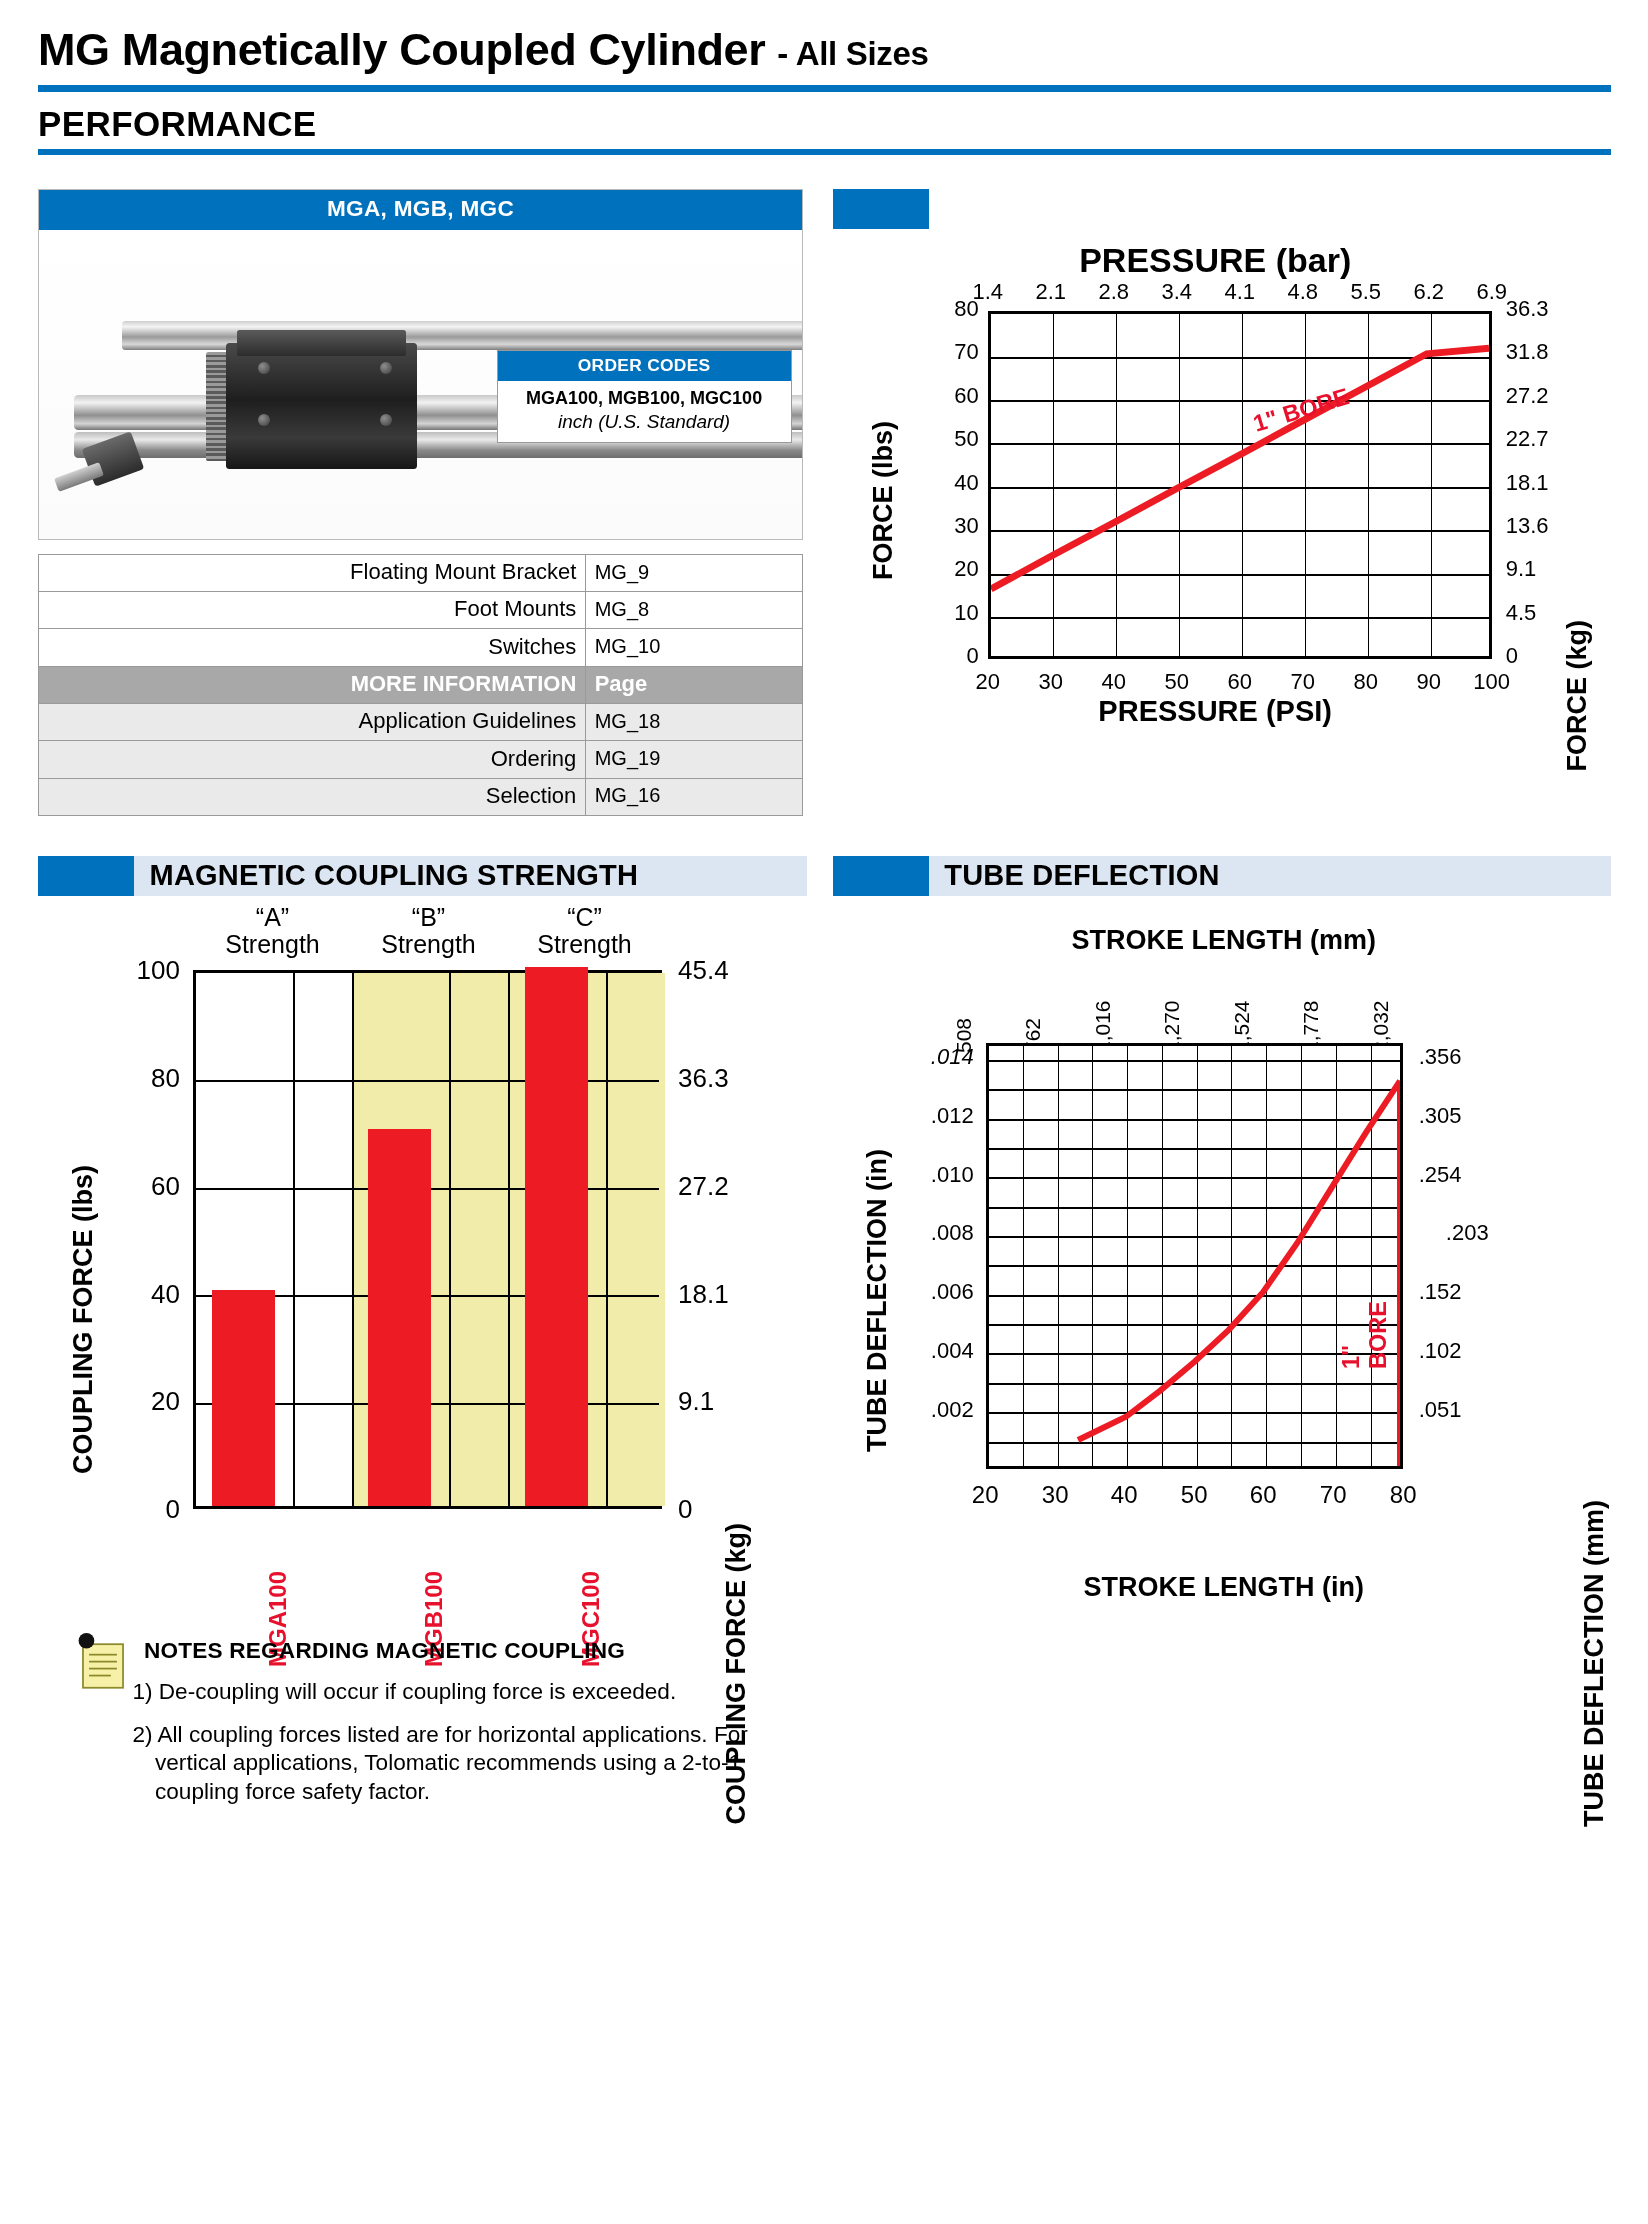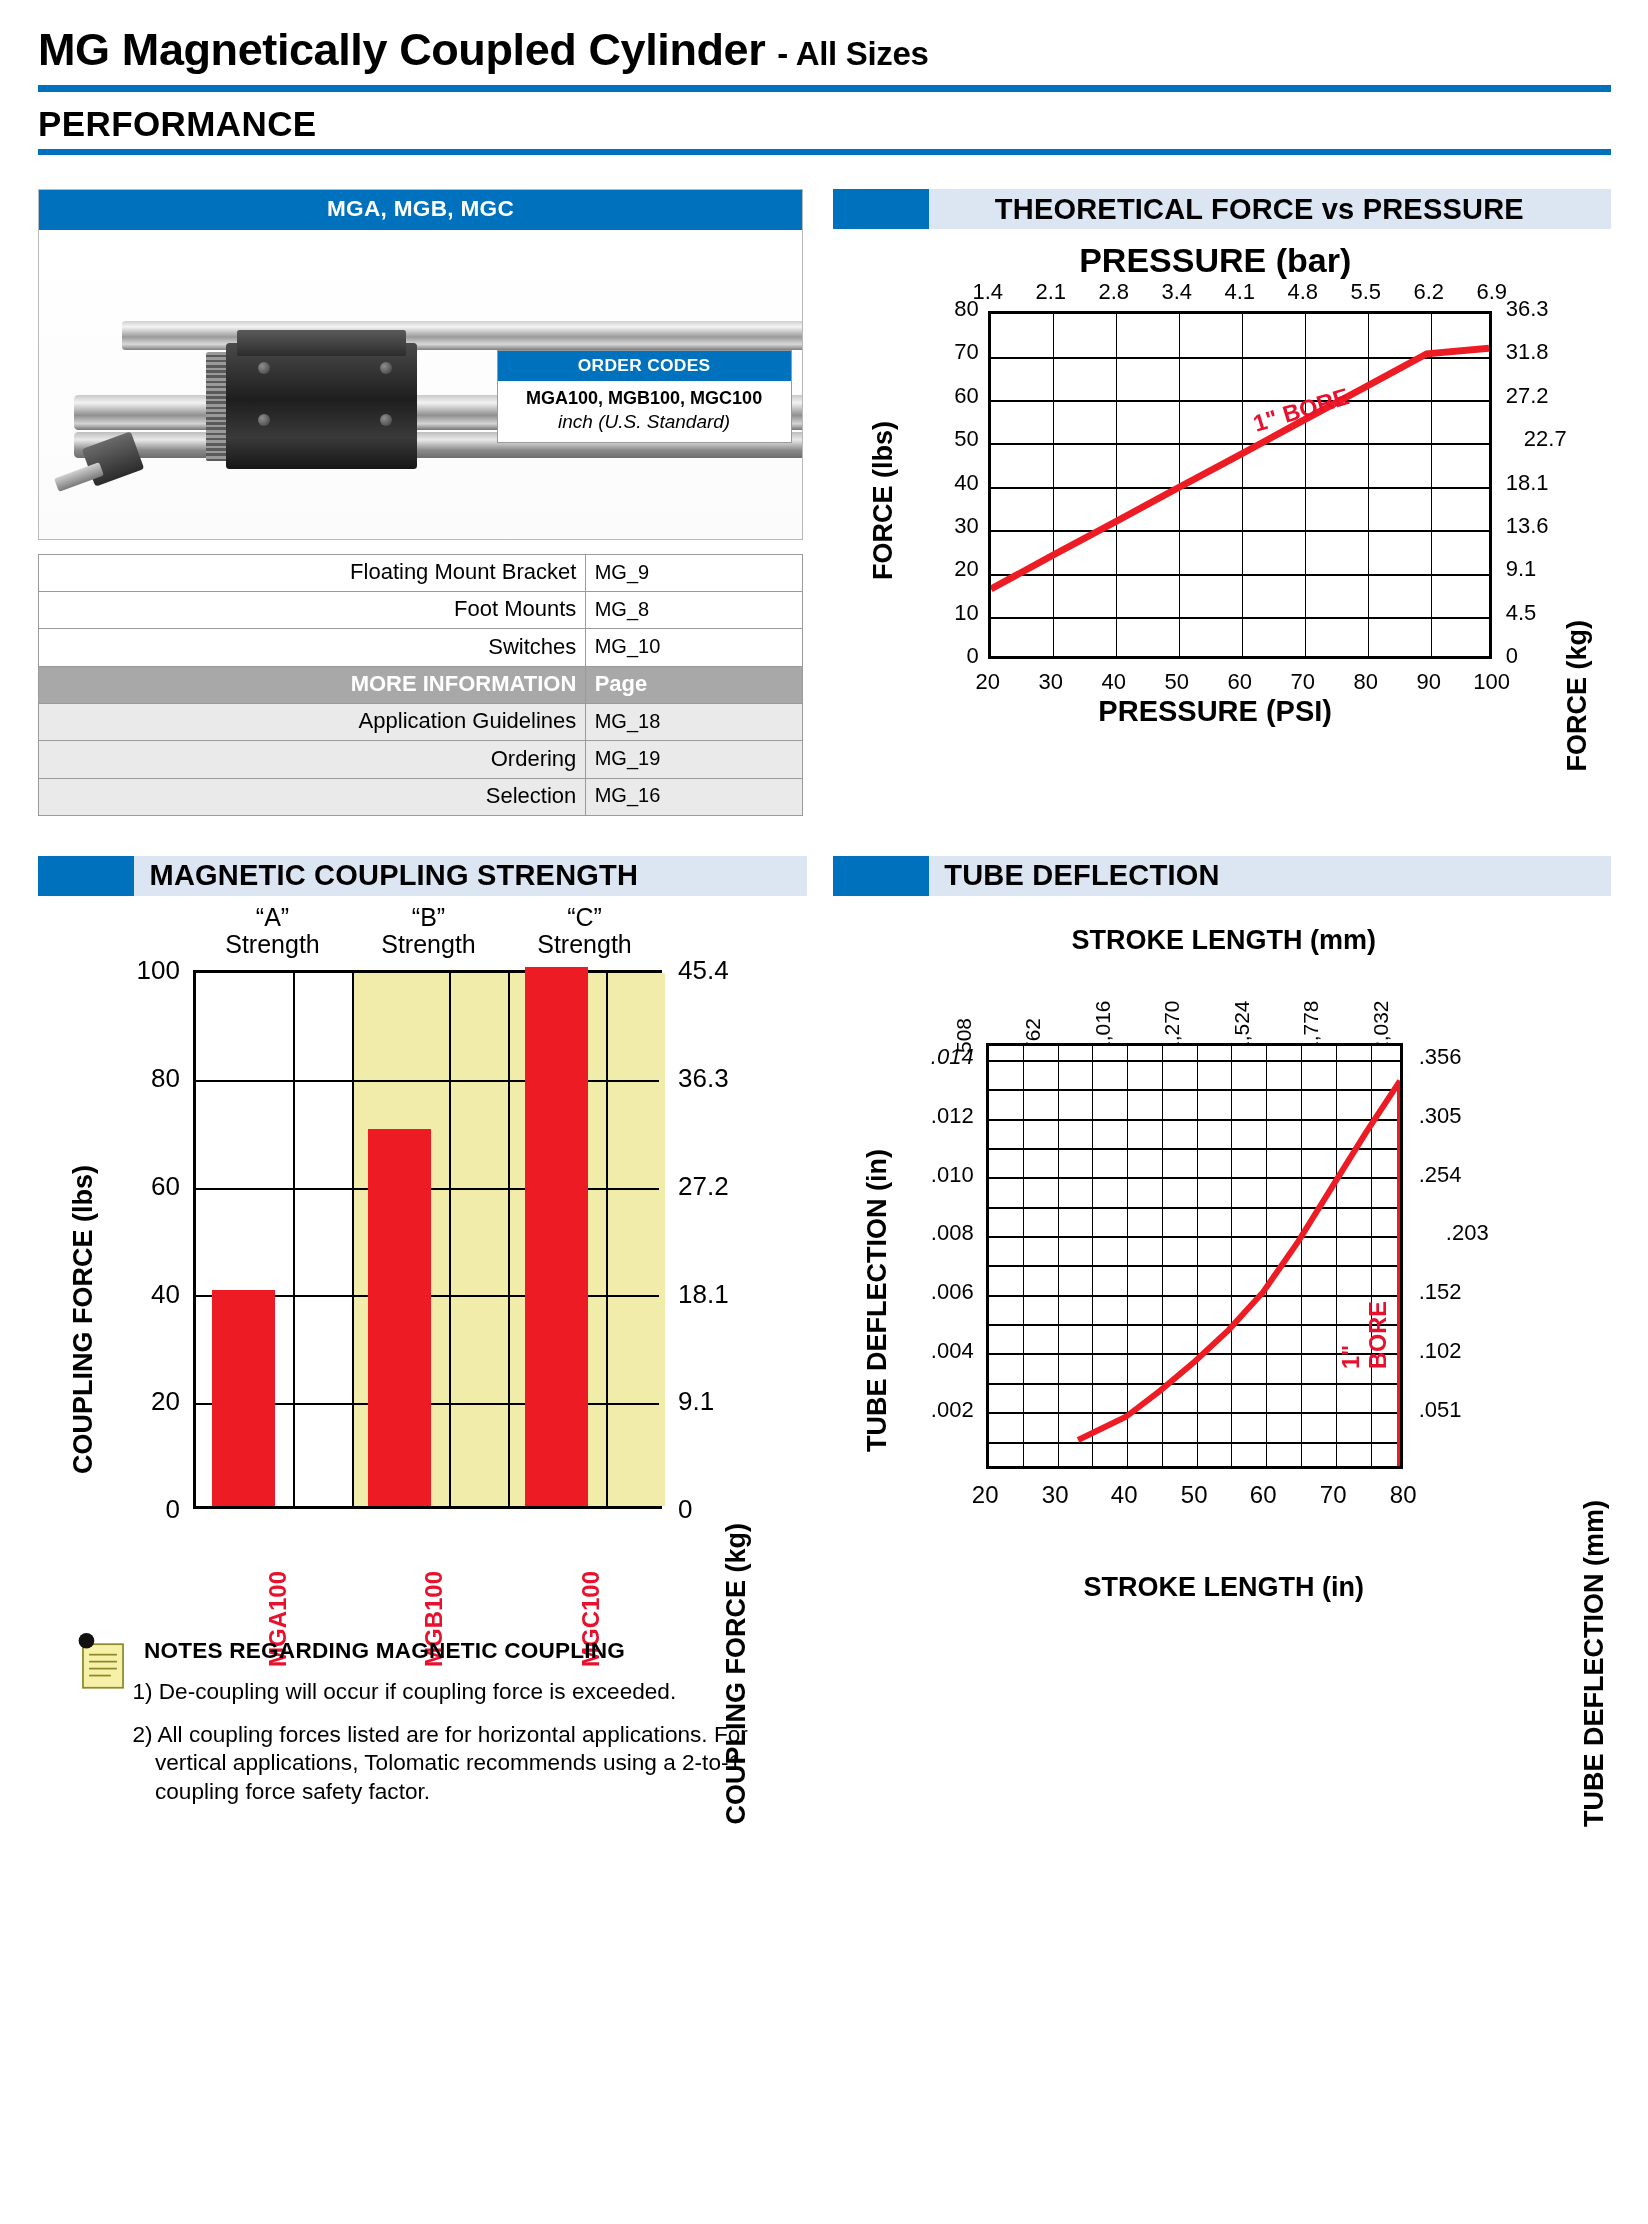--- a/index.html
+++ b/index.html
@@ -288,21 +288,20 @@
           <td class="lbl shade">Selection</td>
           <td class="pg shade">MG_16</td>
         </tr>
       </tbody>
         </table>
     </div>
 
     <div class="col-right">
       <div class="sec-head">
         <div class="sec-tab"></div>
-        <div class="sec-bar center">THEORETICAL FORCE vs PRESSURE</div>
       </div>
 
       <div id="fp-chart" class="chart-wrap">
         <div class="fp-top-title">PRESSURE (bar)</div>
         <div class="fp-bot-title">PRESSURE (PSI)</div>
         <div class="ylab-left" style="left:35px; top:339px;">FORCE (lbs)</div>
         <div class="ylab-right" style="right:5.2px; top:348px;">FORCE (kg)</div>
 
         <div id="fp-top-ticks">
             <div class="tick-lbl" style="left:136px; top:38px; width:38px; text-align:center;">1.4</div>
@@ -339,21 +338,21 @@
             <div class="tick-lbl" style="left:101px; top:98px; width:45px; text-align:right;">70</div>
             <div class="tick-lbl" style="left:101px; top:55px; width:45px; text-align:right;">80</div>
           </div>
 
         <div id="fp-right-ticks">
             <div class="tick-lbl" style="left:673px; top:402px; width:61px; text-align:left;">0</div>
             <div class="tick-lbl" style="left:673px; top:359px; width:61px; text-align:left;">4.5</div>
             <div class="tick-lbl" style="left:673px; top:315px; width:61px; text-align:left;">9.1</div>
             <div class="tick-lbl" style="left:673px; top:272px; width:61px; text-align:left;">13.6</div>
             <div class="tick-lbl" style="left:673px; top:229px; width:61px; text-align:left;">18.1</div>
-            <div class="tick-lbl" style="left:673px; top:185px; width:61px; text-align:right;">22.7</div>
+            <div class="tick-lbl" style="left:673px; top:185px; width:61px; text-align:left;">22.7</div>
             <div class="tick-lbl" style="left:673px; top:142px; width:61px; text-align:left;">27.2</div>
             <div class="tick-lbl" style="left:673px; top:98px; width:61px; text-align:left;">31.8</div>
             <div class="tick-lbl" style="left:673px; top:55px; width:61px; text-align:left;">36.3</div>
           </div>
 
         <div class="fp-plot">
           <div id="fp-grid">
               <div class="gl-v" style="left:62px;"></div>
               <div class="gl-v" style="left:125px;"></div>
               <div class="gl-v" style="left:188px;"></div>

